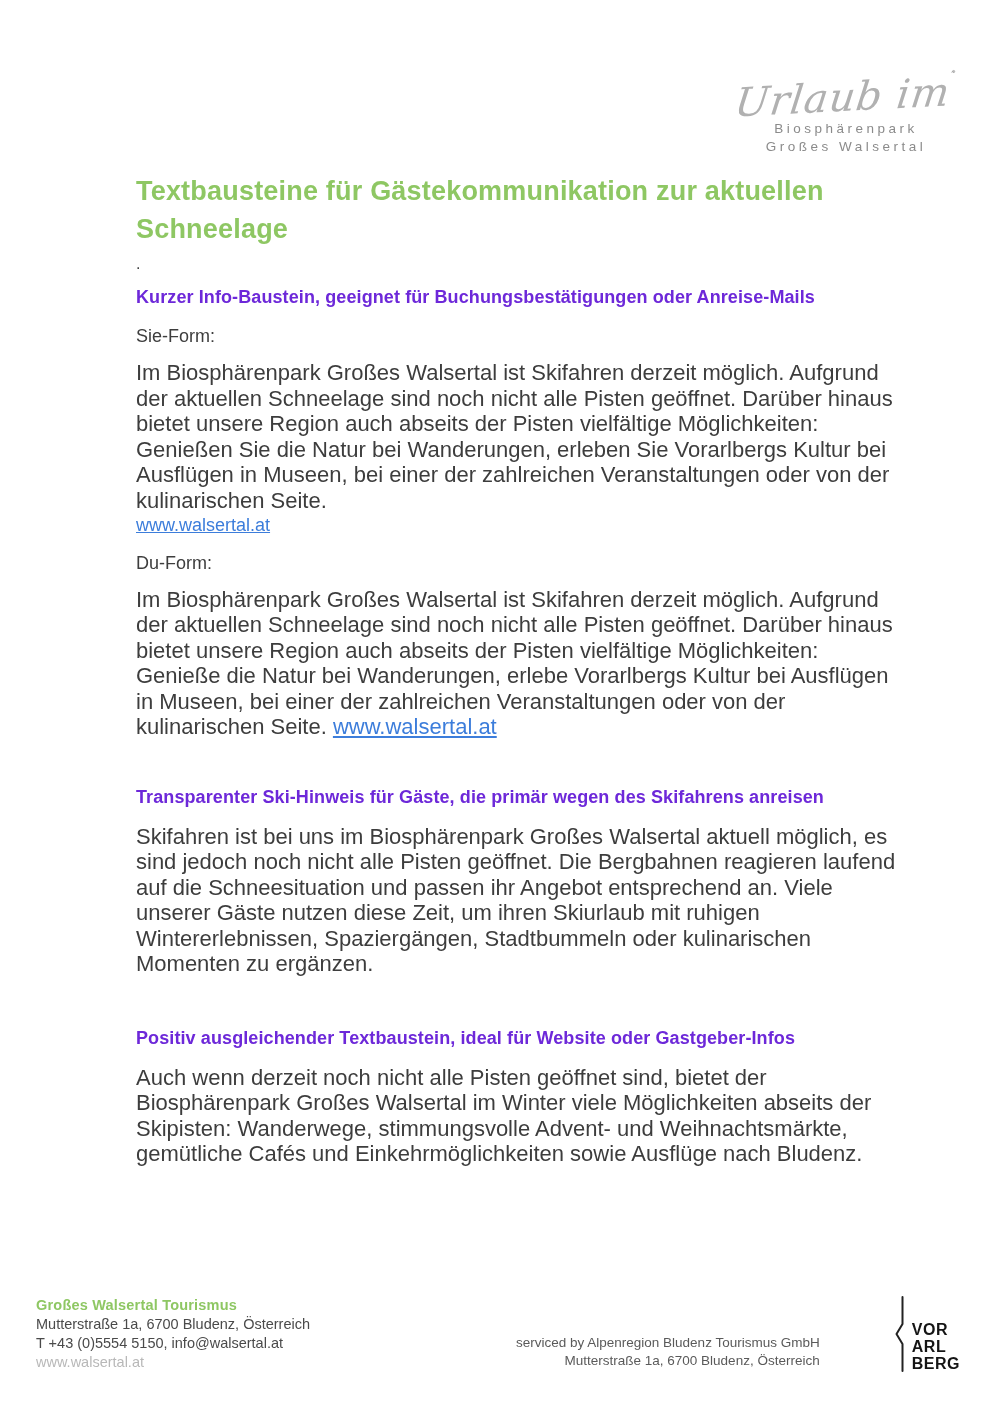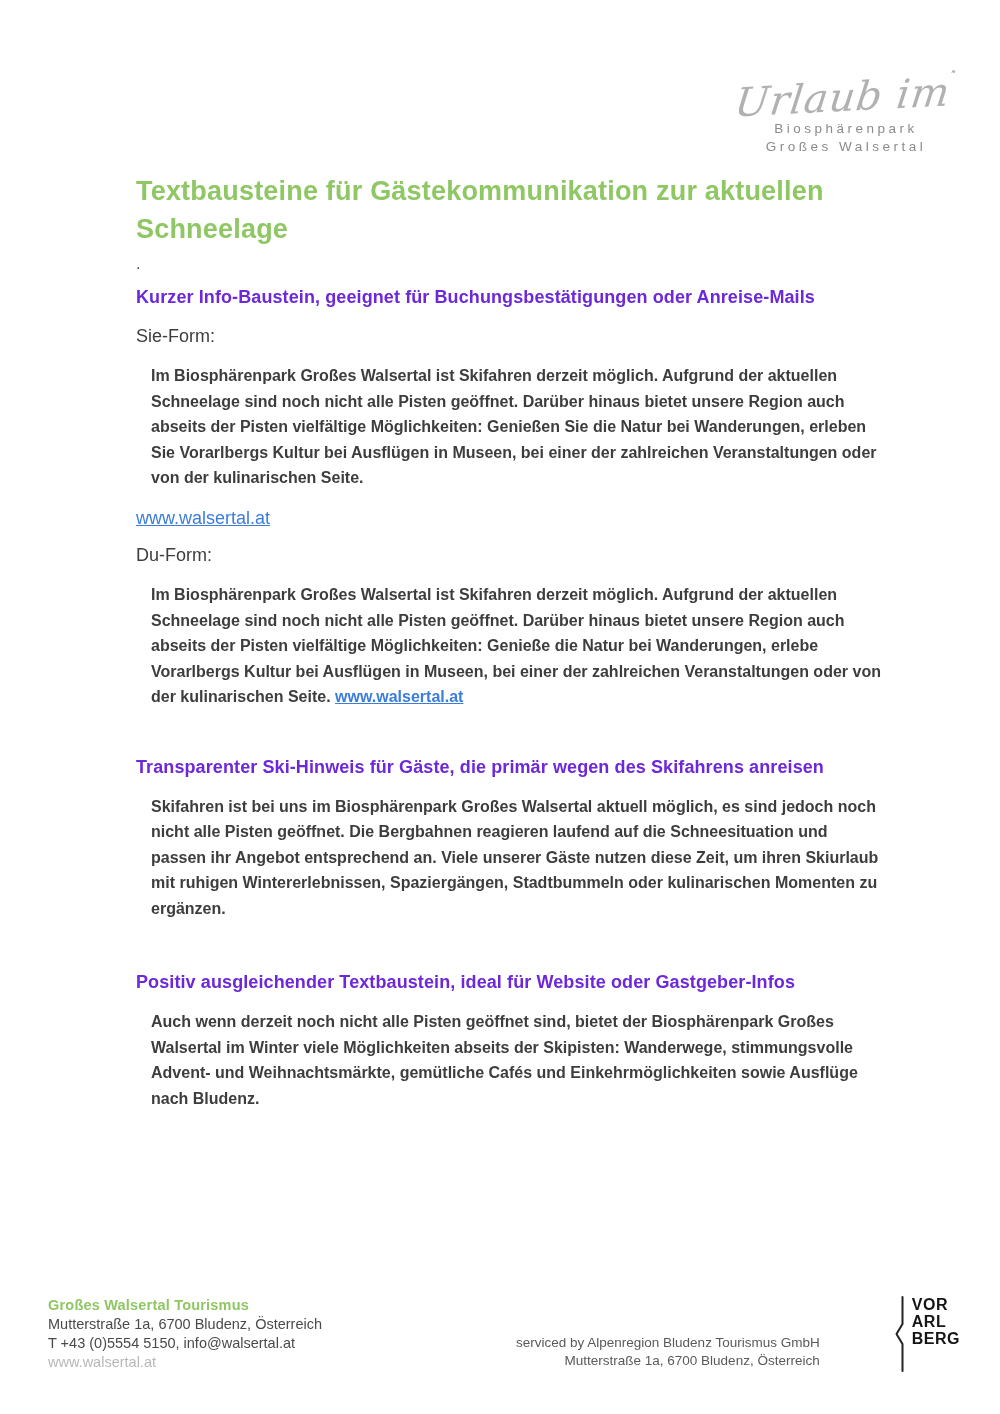--- a/index.html
+++ b/index.html
@@ -41,33 +41,33 @@
     letter-spacing:0.2px;
     margin:0 0 8px 0;
   }
   .stray-dot { font-size:16px; line-height:16px; color:#3d3d3d; margin:0 0 14px 0; }
   .sec-heading {
     font-size:18px; line-height:22px; font-weight:700; color:#6d28d9;
     letter-spacing:0.1px;
     margin:0 0 16px 0;
   }
   .form-label { font-size:18px; line-height:24px; color:#3d3d3d; margin:0 0 12px 0; }
-  .body-p { font-size:16px; line-height:25.5px; color:#3d3d3d; margin:15px;font-weight:bold; }
+  .body-p { font-size:22px; line-height:25.5px; color:#3d3d3d; margin:0; }
   .link { color:#3c7ddb; text-decoration:underline; cursor:pointer; }
   .link-line { display:block; font-size:18px; line-height:25.5px; margin:0 0 12px 0; width:max-content; }
   .gap-lg { margin-bottom:46px; }
   .gap-xl { margin-bottom:50px; }
 
   
-  .footer-left { position:absolute; left:48px; top:1296px; font-size:14.5px; line-height:19px; }
+  .footer-left { position:absolute; left:36px; top:1296px; font-size:14.5px; line-height:19px; }
   .footer-org { color:var(--green); font-weight:700; letter-spacing:0.2px; }
   .footer-line { color:#4a4a4a; }
   .footer-site { color:#b8b8b8; }
   .footer-center { position:absolute; left:516px; top:1334px; font-size:13.5px; line-height:18px; color:#5a5a5a;text-align:right; }
-  .vlbg { position:absolute; right:40px; top:1296px; display:flex; align-items:flex-start; gap:6px; }
+  .vlbg { position:absolute; right:40px; top:1296px; display:flex; align-items:flex-end; gap:6px; }
   .vlbg-text { font-size:16px; line-height:17px; font-weight:800; color:#151515; letter-spacing:0.5px; }
 
   :root { --green:#8ec763; }
 </style>
 </head>
 <body>
 
 <div class="page">
 
   <div class="brand">

